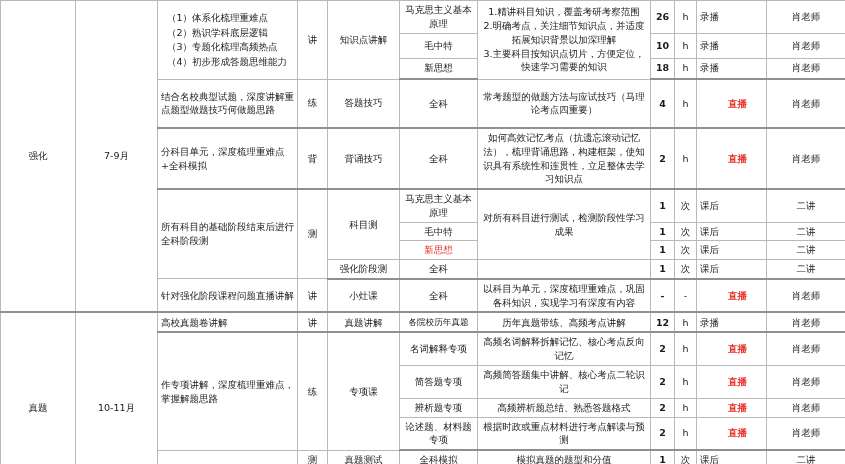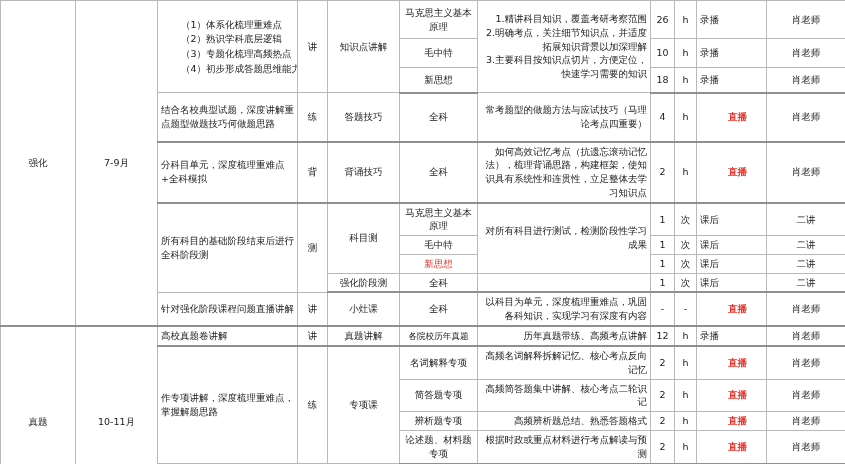--- a/index.html
+++ b/index.html
@@ -30,29 +30,29 @@
     padding:2px 3px;
     vertical-align:middle;
     word-break:break-all;
     overflow:hidden;
   }
   td.c-stage,td.c-month{text-align:center;font-size:11px;margin-top:48px;}
   td.c-goal{text-align:left;}
   td.c-type{text-align:center;font-size:9.5px;padding:1px;}
   td.c-course{text-align:center;}
   td.c-subject{text-align:center;}
-  td.c-desc{text-align:right;}
-  td.c-num{text-align:center;font-size:10px;}
+  td.c-desc{text-align:center;}
+  td.c-num{text-align:center;font-size:10px;font-weight:bold;}
   td.c-unit{text-align:center;font-size:10px;}
   td.c-form{text-align:left;}
   td.c-teacher{text-align:center;}
   .live{color:#e8342a;font-weight:bold;margin-left:28px;}
   .hl-red{color:#e8342a;}
   .thickb{border-bottom:2px solid #8f8f8f !important;}
-  ol.plain{margin:14px;padding:0 0 0 2px;list-style:none;}
+  ol.plain{margin:0;padding:0 0 0 2px;list-style:none;}
   ol.plain li{white-space:nowrap;padding:0.5px 0 0.5px 4px;}
   .empty{}
 </style>
 </head>
 <body>
 
 <div id="sheet">
 <table class="grid">
   <colgroup>
     <col style="width:75px">

